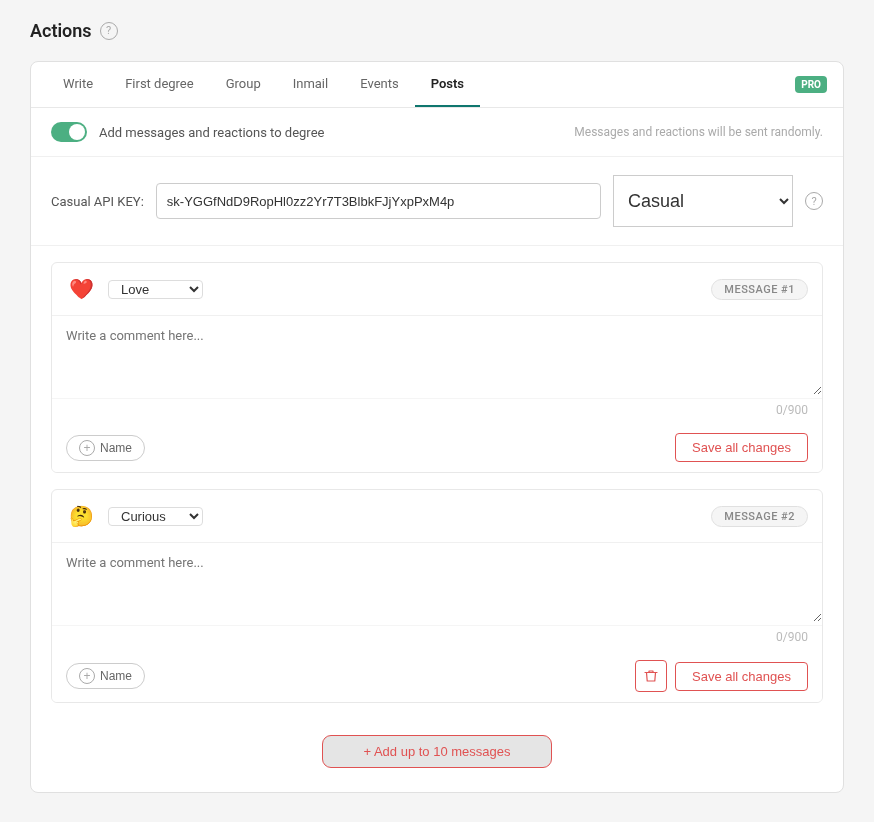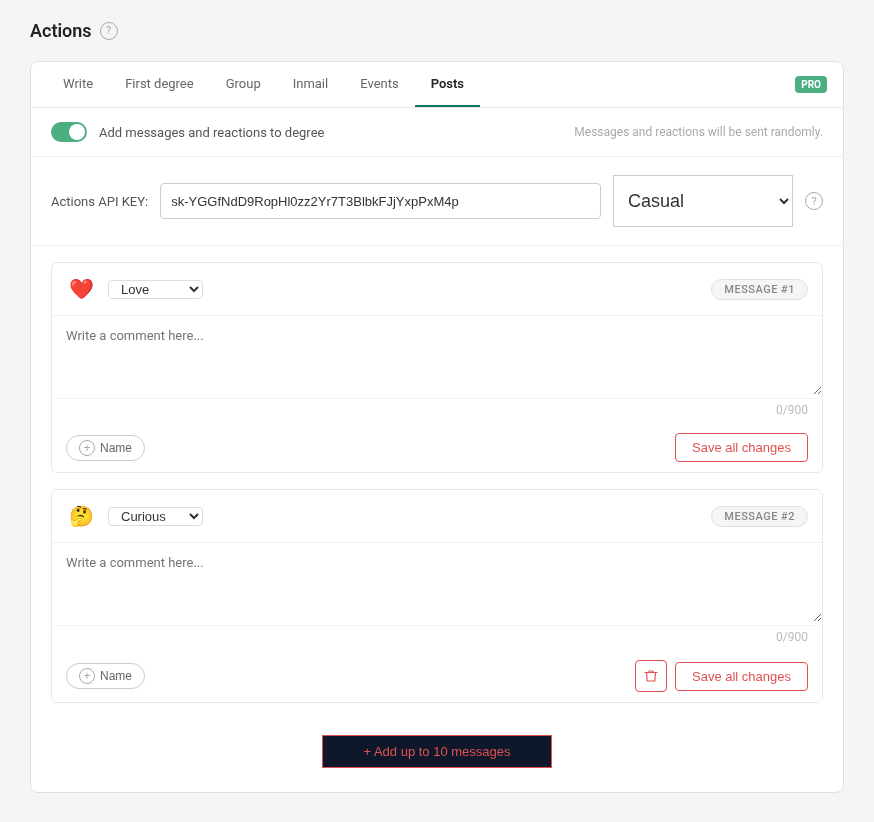--- a/index.html
+++ b/index.html
@@ -294,22 +294,22 @@
     }
     
     .add-messages-row {
       display: flex;
       justify-content: center;
       padding: 16px 0 8px;
     }
     .add-messages-btn {
       border: 1.5px solid #e05252;
       color: #e05252;
-      background: #0f172a;
-      border-radius: 0;
+      background: #e5e5e5;
+      border-radius: 9px;
       padding: 8px 40px;
       font-size: 13px;
       cursor: pointer;
       font-weight: 500;
     }
   </style>
 </head>
 <body>
 
 <div class="page-wrapper">
@@ -333,21 +333,21 @@
 
     <div class="toggle-section">
       <div class="toggle-left">
         <div class="toggle-switch"></div>
         <span class="toggle-label">Add messages and reactions to degree</span>
       </div>
       <span class="toggle-hint">Messages and reactions will be sent randomly.</span>
     </div>
 
     <div class="chatgpt-row">
-      <span class="chatgpt-label">Actions API KEY:</span>
+      <span class="chatgpt-label">Casual API KEY:</span>
       <input class="api-input" type="text" value="sk-YGGfNdD9RopHl0zz2Yr7T3BlbkFJjYxpPxM4p" style="">
       <select class="tone-select">
         <option>Casual</option>
         <option>Formal</option>
         <option>Curious</option>
         <option>Enthusiastic</option>
         <option>Professional</option>
       </select>
       <div class="tone-help">?</div>
     </div>

